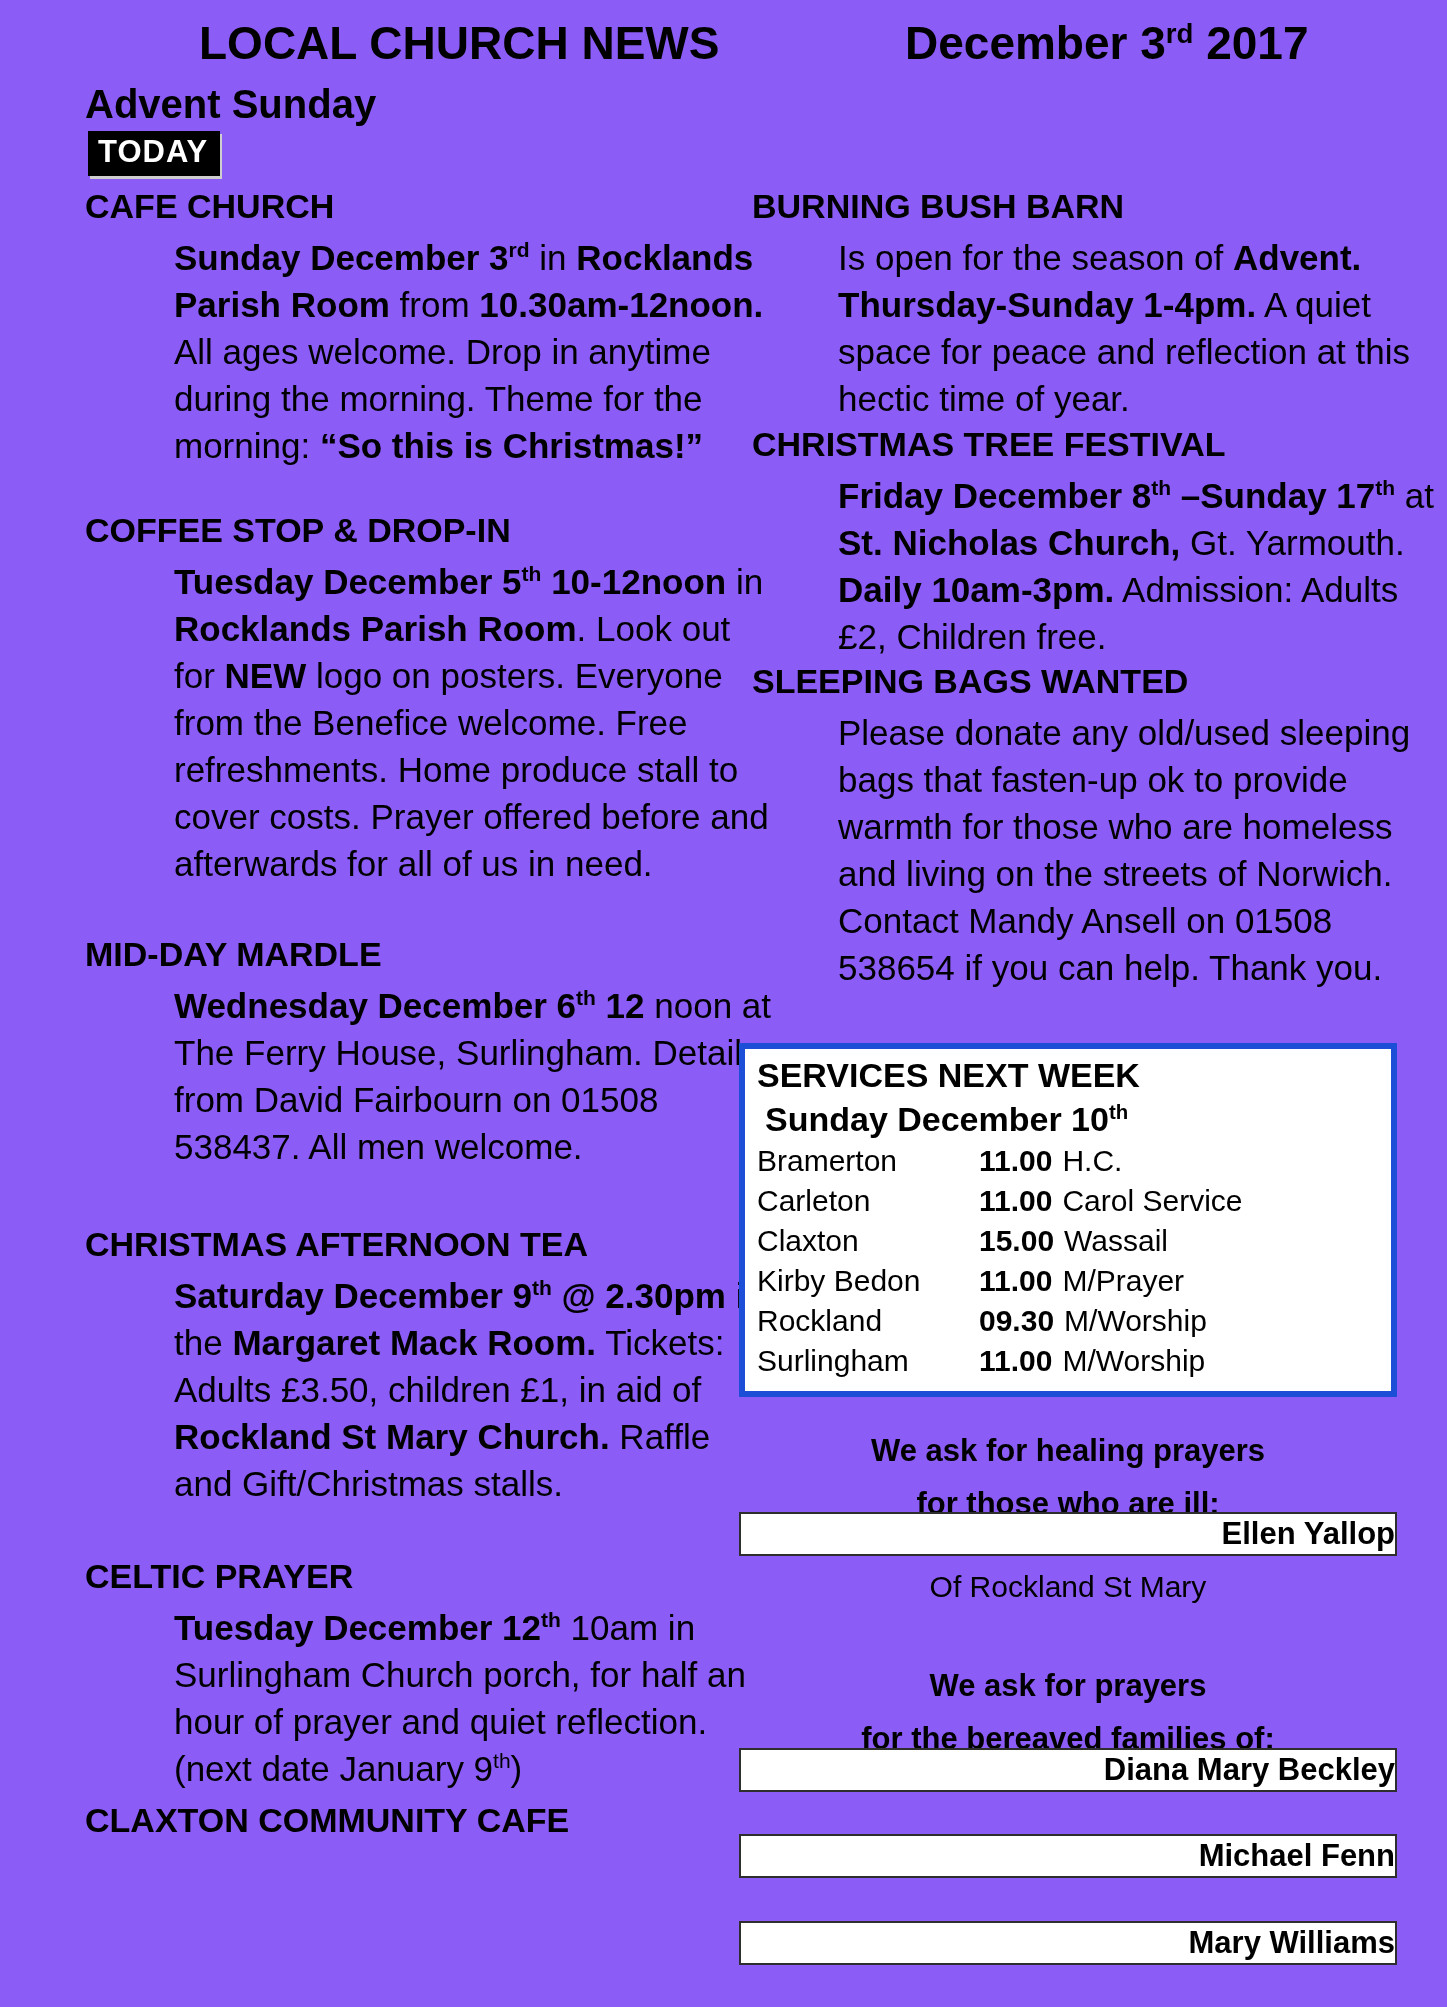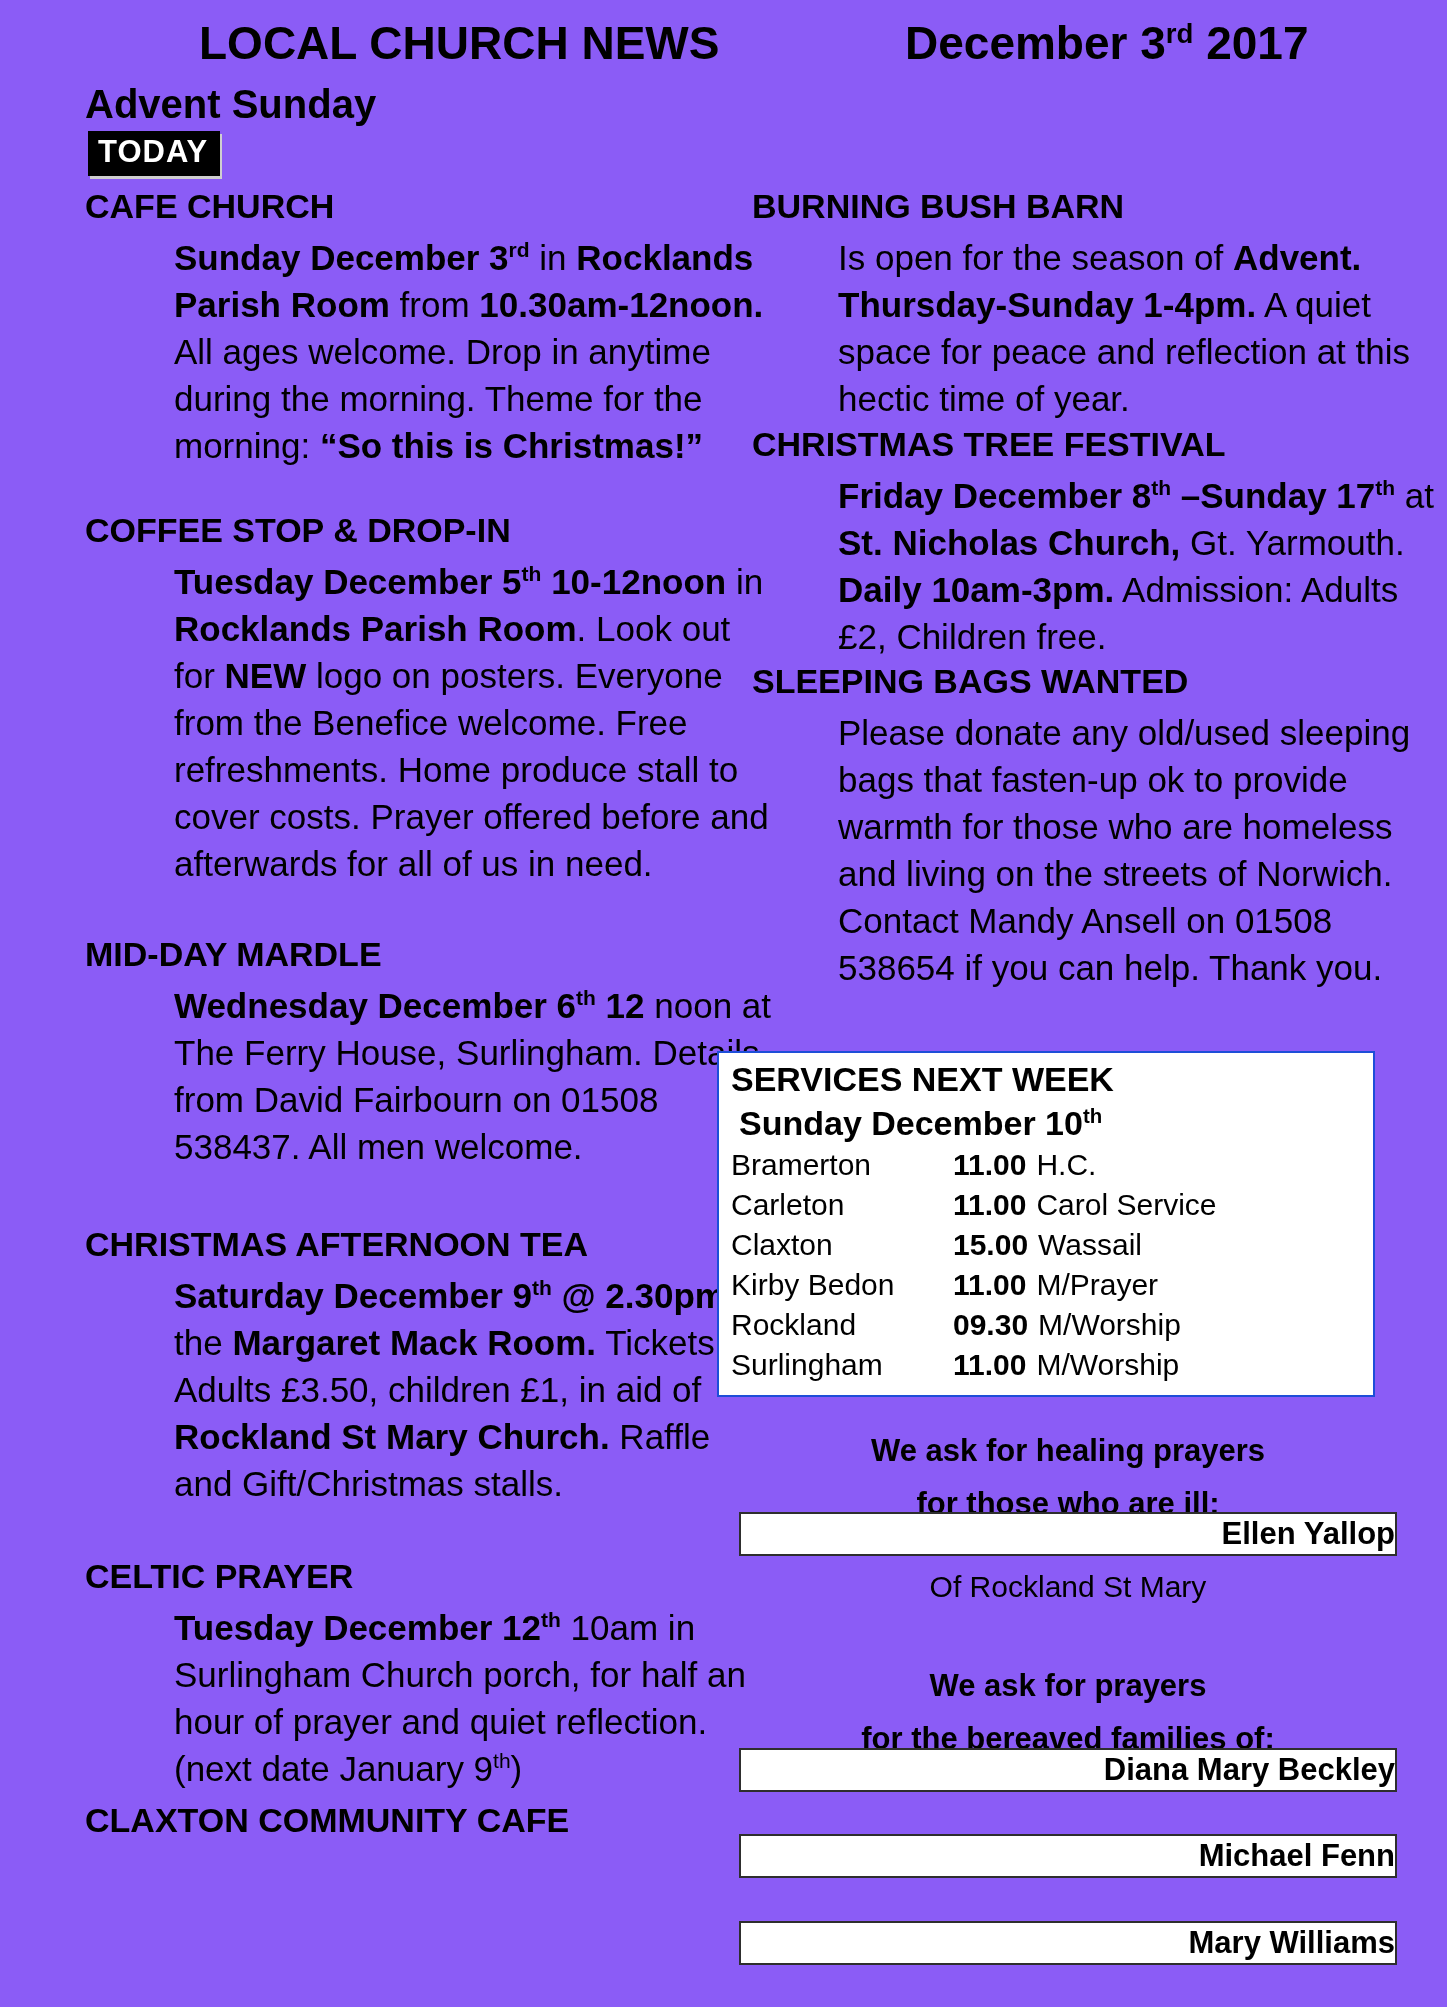--- a/index.html
+++ b/index.html
@@ -21,23 +21,23 @@
     box-shadow:2px 3px 0 #cfcfcf;
   }
   .section{position:absolute;}
   .section h2{font-size:34px;font-weight:bold;margin:0 0 8px 0;line-height:40px;white-space:nowrap;}
   .sec-body{padding-left:89px;}
   .rcol .sec-body{padding-left:86px;}
   .line{margin:0;font-size:35px;line-height:47px;white-space:nowrap;}
   sup{font-size:60%;vertical-align:super;line-height:0;}
   
   .services-box{
-    position:absolute;left:717px;top:1043px;width:658px;
-    border:2px solid #1d4ed8;background:#fff;
-    padding:4px 0 10px 12px;box-sizing:border-box;margin-top:8px;
+    position:absolute;left:739px;top:1043px;width:658px;
+    border:6px solid #1d4ed8;background:#fff;
+    padding:4px 0 10px 12px;box-sizing:border-box;
   }
   .services-box h3{font-size:34px;font-weight:bold;margin:0;line-height:44px;white-space:nowrap;}
   .services-sub{font-size:34px;font-weight:bold;line-height:44px;padding-left:8px;white-space:nowrap;}
   .srow{display:flex;font-size:30px;line-height:40px;white-space:nowrap;}
   .srow .place{width:222px;flex:0 0 auto;}
   .srow .time{font-weight:bold;margin-right:10px;}
   
   .center-block{position:absolute;left:739px;width:658px;text-align:center;}
   .intro-line{font-size:31px;font-weight:bold;line-height:45px;margin:8px;}
   .of-line{font-size:30px;line-height:42px;margin:0;}

